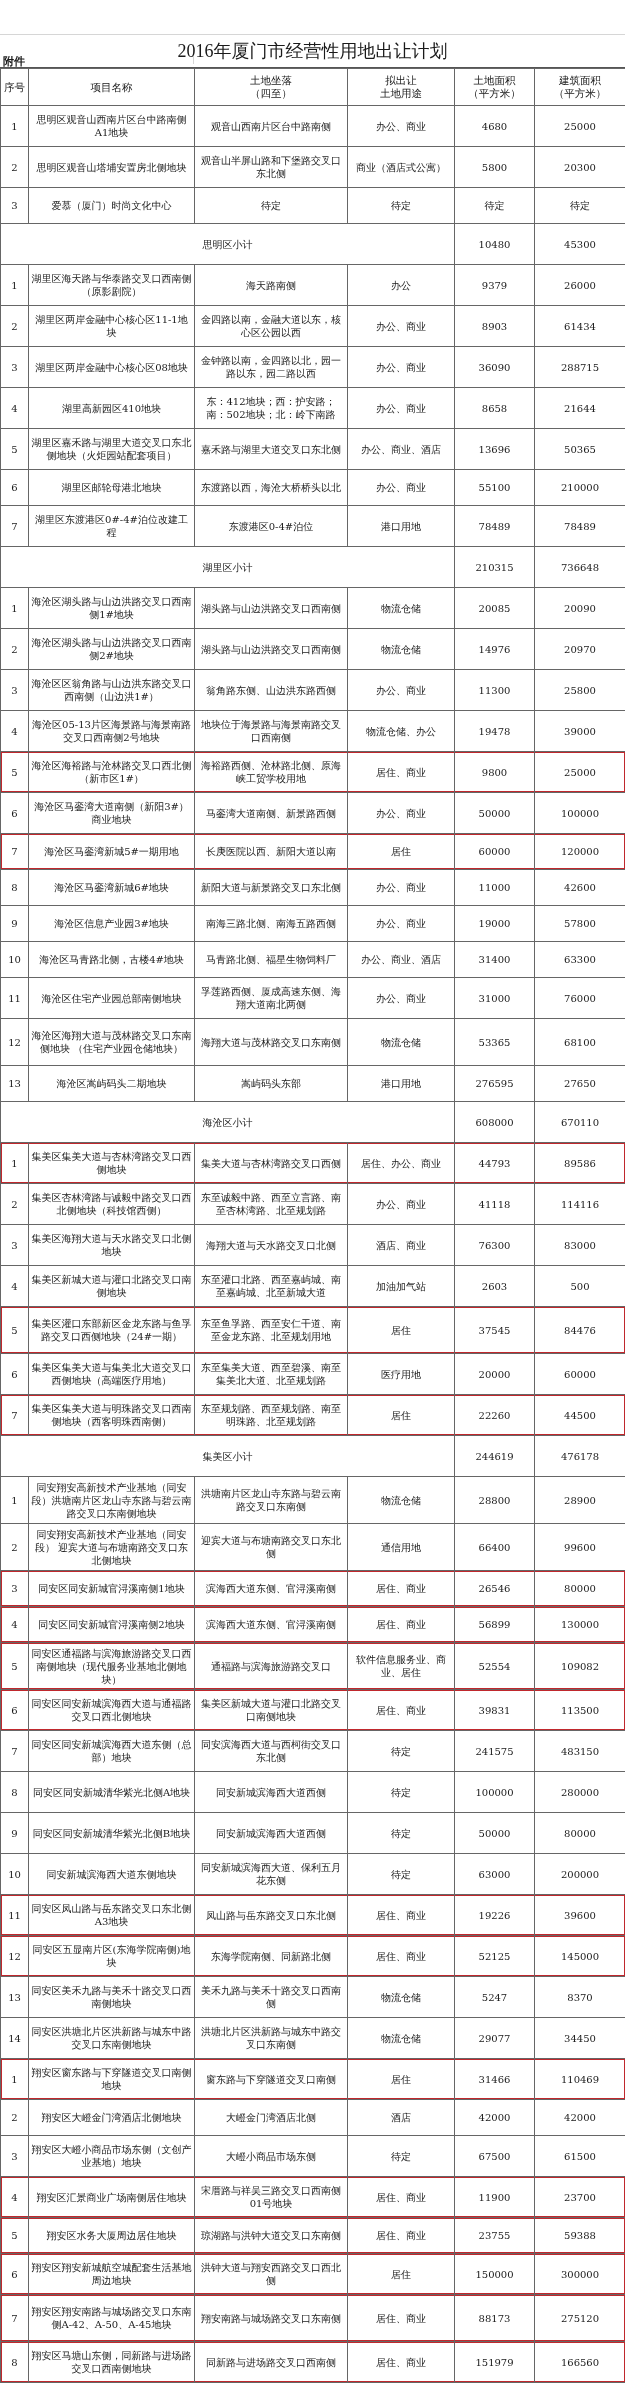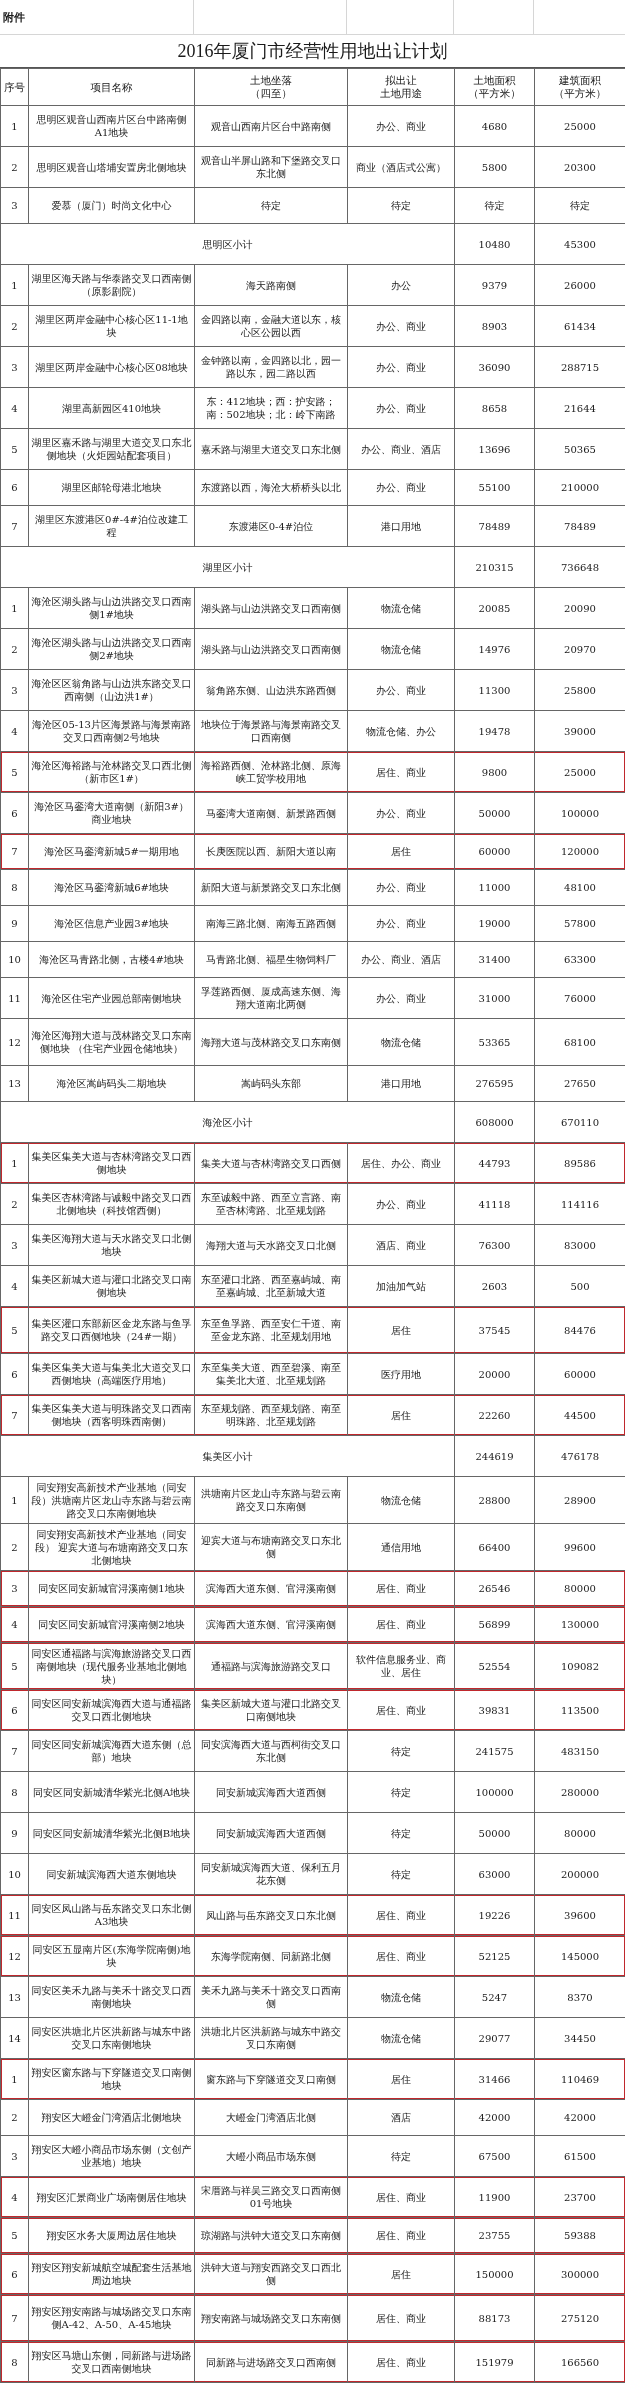--- a/index.html
+++ b/index.html
@@ -1,19 +1,19 @@
 <!DOCTYPE html>
 <html><head>
 <meta charset="utf-8">
 <style>
   html, body { margin:0; padding:0; background:#ffffff; }
   body { width:625px; height:2398px; overflow:hidden; font-family:"DejaVu Serif","Liberation Serif",serif; color:#1a1a1a; }
   .sheet { position:relative; width:625px; }
   .attach-row { height:34px; display:flex; border-bottom:1px solid #d6d6d6; }
-  .attach-row .cell { border-right:1px solid #d6d6d6; box-sizing:border-box; }
+  .attach-row .cell { border-right:1px solid #d6d6d6; box-sizing:border-box;margin-top:44px; }
   .attach-label { font-size:11px; font-weight:bold; padding:10px 3px; width:194px; }
   .title-row { height:32px; display:flex; align-items:center; justify-content:center; font-family:Liberation Serif, serif; font-size:18px; border-bottom:1px solid #555; }
   table { border-collapse:collapse; width:625px; table-layout:fixed; }
   td, th { border:1px solid #666; font-size:10px; text-align:center; vertical-align:middle; padding:1px 2px; line-height:13px; font-weight:normal; overflow:hidden; }
   th { height:34px; font-size:10.5px; }
   td.num { font-size:10px; }
   tr.r1 td { height:33px; }
   tr.r2 td { height:38px; }
   tr.r3 td { height:44px; }
   tr.sub td { height:38px; }
@@ -205,21 +205,21 @@
           <td>居住</td>
           <td class="num">60000</td>
           <td class="num">120000</td>
         </tr>
         <tr class="r1">
           <td>8</td>
           <td>海沧区马銮湾新城6#地块</td>
           <td>新阳大道与新景路交叉口东北侧</td>
           <td>办公、商业</td>
           <td class="num">11000</td>
-          <td class="num">48100</td>
+          <td class="num">42600</td>
         </tr>
         <tr class="r1">
           <td>9</td>
           <td>海沧区信息产业园3#地块</td>
           <td>南海三路北侧、南海五路西侧</td>
           <td>办公、商业</td>
           <td class="num">19000</td>
           <td class="num">57800</td>
         </tr>
         <tr class="r1">

